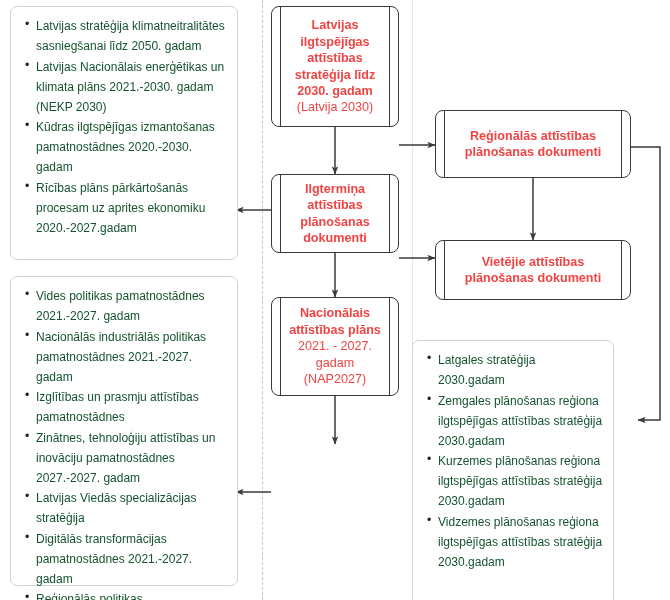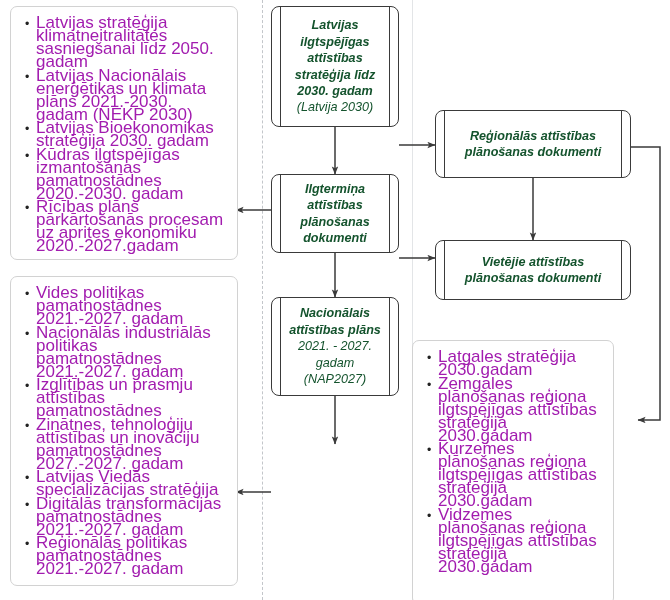--- a/index.html
+++ b/index.html
@@ -36,23 +36,23 @@
     background: #ffffff;
     padding: 9px 10px 9px 6px;
   }
   .list-panel ul {
     margin: 0;
     padding: 0 0 0 19px;
     list-style: none;
   }
   .list-panel li {
     position: relative;
-    font-size: 17px;
-    line-height: 13px;
-    color: #a21caf;
+    font-size: 12px;
+    line-height: 20px;
+    color: #14532d;
     margin: 0 0 0.5px 0;
     padding-left: 0;
   }
   .list-panel li::before {
     content: "\2022";
     position: absolute;
     left: -11px;
     top: 0;
     font-size: 12.4px;
     line-height: 16.1px;
@@ -63,22 +63,21 @@
   .proc-box {
     position: absolute;
     box-sizing: border-box;
     border: 1.9px solid #3a3a3a;
     border-radius: 8px;
     background: #ffffff;
     display: flex;
     align-items: center;
     justify-content: center;
     text-align: center;
-    color: #14532d;
-    font-style: italic;
+    color: #ef4444;
   }
   .proc-box .rail {
     position: absolute;
     top: 0;
     bottom: 0;
     width: 0;
     border-left: 1.9px solid #3a3a3a;
   }
   .proc-box .rail.left  { left: 8px; }
   .proc-box .rail.right { right: 8px; }
@@ -140,21 +139,20 @@
       <path d="M533,178 L533,240" marker-end="url(#arrow)"></path>
 
       <path d="M631,147 L660,147 L660,420 L638,420" marker-end="url(#arrow)"></path>
     </g>
   </svg>
 
   <div class="list-panel" style="left:10px; top:6px; width:228px; height:254px;">
     <ul>
       <li>Latvijas stratēģija klimatneitralitātes sasniegšanai līdz 2050. gadam</li>
       <li>Latvijas Nacionālais enerģētikas un klimata plāns 2021.-2030. gadam (NEKP 2030)</li>
-      <li>Latvijas Bioekonomikas stratēģija 2030. gadam</li>
       <li>Kūdras ilgtspējīgas izmantošanas pamatnostādnes 2020.-2030. gadam</li>
       <li>Rīcības plāns pārkārtošanās procesam uz aprites ekonomiku 2020.-2027.gadam</li>
     </ul>
   </div>
 
   <div class="list-panel" style="left:10px; top:276px; width:228px; height:310px;">
     <ul>
       <li>Vides politikas pamatnostādnes 2021.-2027. gadam</li>
       <li>Nacionālās industriālās politikas pamatnostādnes 2021.-2027. gadam</li>
       <li>Izglītības un prasmju attīstības pamatnostādnes</li>

